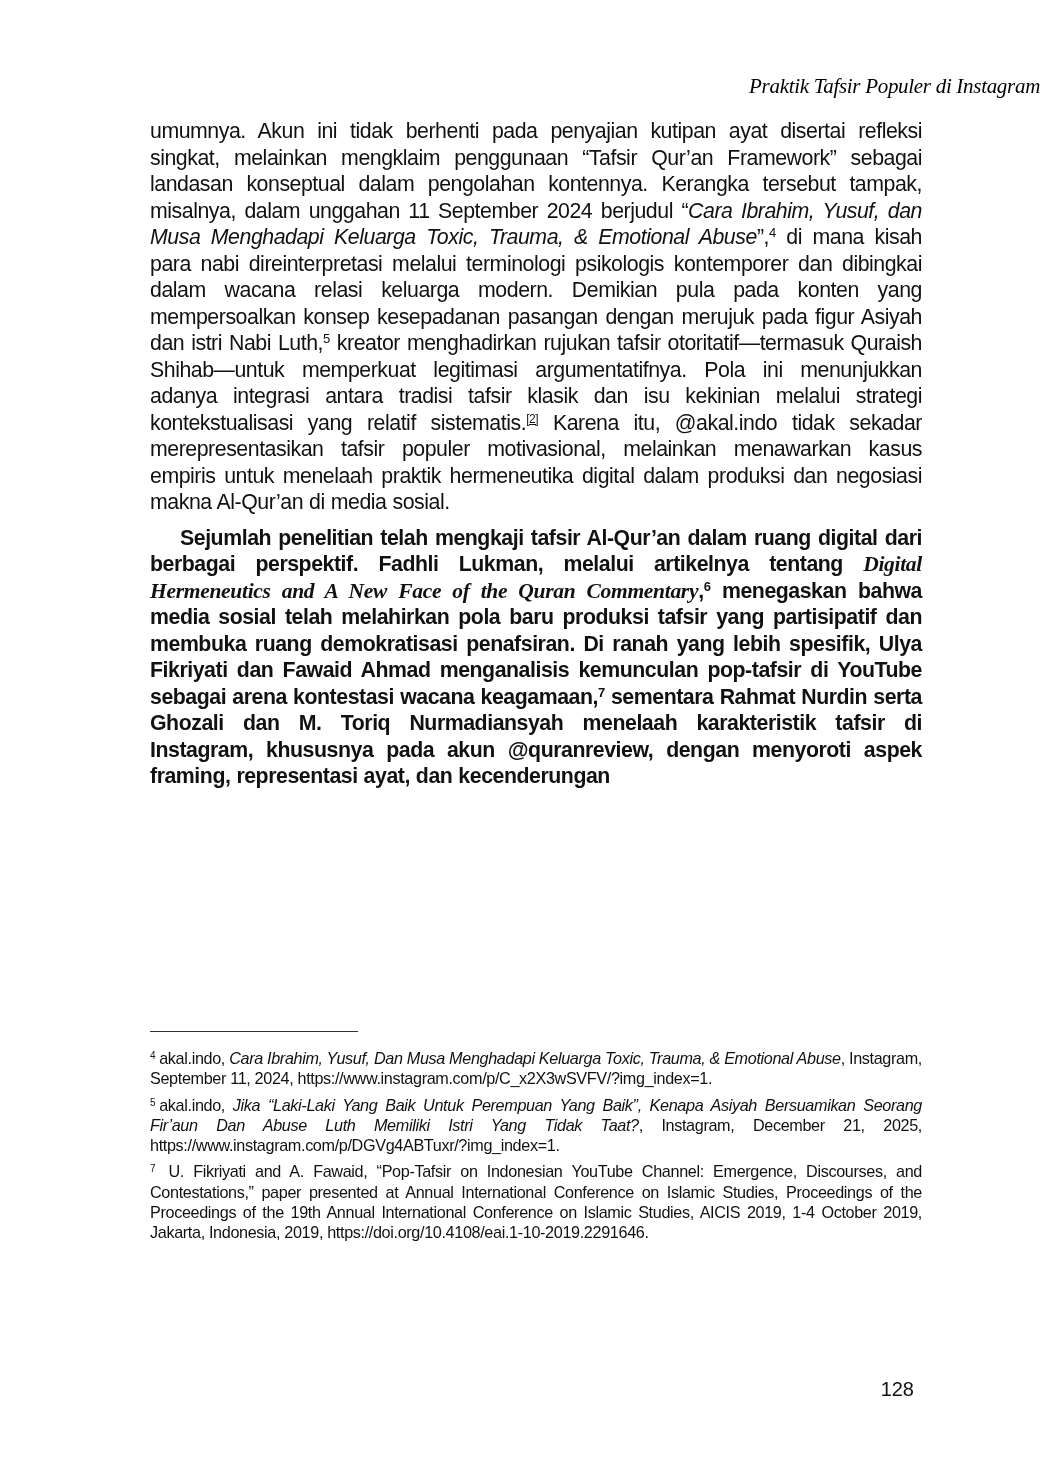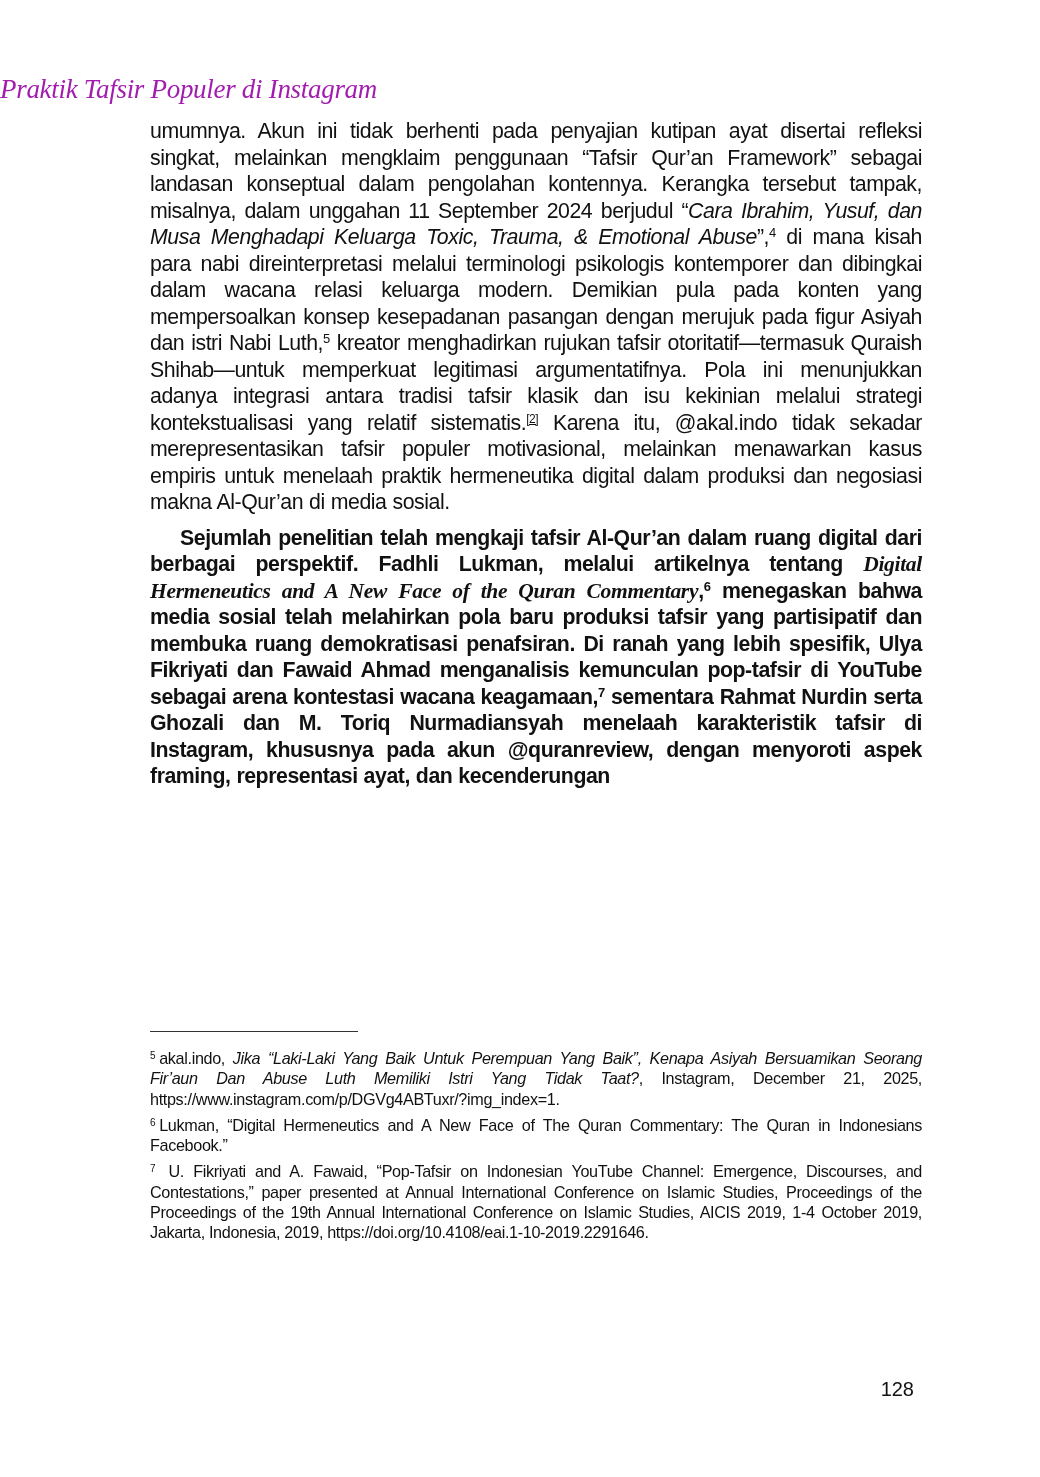--- a/index.html
+++ b/index.html
@@ -1,20 +1,20 @@
 <!DOCTYPE html>
 <html><head>
 <meta charset="utf-8">
 <style>
   html, body { margin: 0; padding: 0; background: #ffffff; }
   body { width: 1040px; height: 1477px; position: relative; overflow: hidden; color: #111111; }
   .running-head {
-    position: absolute; top: 74px; left: 0; width: 1040px; text-align: left;
+    position: absolute; top: 74px; left: 0; width: 1040px; text-align: right;
     font-family: "Liberation Serif", "DejaVu Serif", serif; font-style: italic;
-    font-size: 27px; letter-spacing: -0.3px; color: #a21caf;
+    font-size: 21px; letter-spacing: -0.3px; color: #000000;
   }
   .body-text {
     position: absolute; left: 150px; width: 772px; top: 118px;
     font-family: "Liberation Sans", "DejaVu Sans", sans-serif;
     font-size: 21.3px; line-height: 26.5px; text-align: justify;
     letter-spacing: -0.45px; word-spacing: 0.5px;
   }
   .body-text p { margin: 0; }
   .body-text p.para2 { margin-top: 9px; text-indent: 30px; font-weight: bold; }
   .body-text em { font-style: italic; }
@@ -40,18 +40,18 @@
 <div class="running-head">Praktik Tafsir Populer di Instagram</div>
 
 <div class="body-text">
   <p><span>umumnya. Akun ini tidak berhenti pada penyajian kutipan ayat disertai refleksi singkat, melainkan mengklaim penggunaan “Tafsir Qur’an Framework” sebagai landasan konseptual dalam pengolahan kontennya. Kerangka tersebut tampak, misalnya, dalam unggahan 11 September 2024 berjudul “</span><em>Cara Ibrahim, Yusuf, dan Musa Menghadapi Keluarga Toxic, Trauma, &amp; Emotional Abuse</em><span>”,</span><sup>4</sup><span> di mana kisah para nabi direinterpretasi melalui terminologi psikologis kontemporer dan dibingkai dalam wacana relasi keluarga modern. Demikian pula pada konten yang mempersoalkan konsep kesepadanan pasangan dengan merujuk pada figur Asiyah dan istri Nabi Luth,</span><sup>5</sup><span> kreator menghadirkan rujukan tafsir otoritatif—termasuk Quraish Shihab—untuk memperkuat legitimasi argumentatifnya. Pola ini menunjukkan adanya integrasi antara tradisi tafsir klasik dan isu kekinian melalui strategi kontekstualisasi yang relatif sistematis.</span><span class="boxref">[2]</span><span> Karena itu, @akal.indo tidak sekadar merepresentasikan tafsir populer motivasional, melainkan menawarkan kasus empiris untuk menelaah praktik hermeneutika digital dalam produksi dan negosiasi makna Al-Qur’an  di media sosial.</span></p>
   <p class="para2"><span>Sejumlah penelitian telah mengkaji tafsir Al-Qur’an  dalam ruang digital dari berbagai perspektif. Fadhli Lukman, melalui artikelnya tentang </span><span class="serif-it">Digital Hermeneutics and A New Face of the Quran Commentary</span><span>,</span><sup>6</sup><span> menegaskan bahwa media sosial telah melahirkan pola baru produksi tafsir yang partisipatif dan membuka ruang demokratisasi penafsiran. Di ranah yang lebih spesifik, Ulya Fikriyati dan Fawaid Ahmad menganalisis kemunculan pop-tafsir di YouTube sebagai arena kontestasi wacana keagamaan,</span><sup>7</sup><span> sementara Rahmat Nurdin serta Ghozali dan M. Toriq Nurmadiansyah menelaah karakteristik tafsir di Instagram, khususnya pada akun @quranreview, dengan menyoroti aspek framing, representasi ayat, dan kecenderungan</span></p>
 </div>
 
 <div class="fn-rule"></div>
 
 <div class="footnotes">
+  <p class="fn"><sup>4</sup><span>akal.indo, </span><em>Cara Ibrahim, Yusuf, Dan Musa Menghadapi Keluarga Toxic, Trauma, &amp; Emotional Abuse</em><span>, Instagram, September 11, 2024, https://www.instagram.com/p/C_x2X3wSVFV/?img_index=1.</span></p>
   <p class="fn"><sup>5</sup><span>akal.indo, </span><em>Jika “Laki-Laki Yang Baik Untuk Perempuan Yang Baik”, Kenapa Asiyah Bersuamikan Seorang Fir’aun Dan Abuse Luth Memiliki Istri Yang Tidak Taat?</em><span>, Instagram, December 21, 2025, https://www.instagram.com/p/DGVg4ABTuxr/?img_index=1.</span></p>
-  <p class="fn"><sup>6</sup><span>Lukman, “Digital Hermeneutics and A New Face of The Quran Commentary: The Quran in Indonesians Facebook.”</span></p>
   <p class="fn"><sup>7</sup><span> U. Fikriyati and A. Fawaid, “Pop-Tafsir on Indonesian YouTube Channel: Emergence, Discourses, and Contestations,” paper presented at Annual International Conference on Islamic Studies, Proceedings of the Proceedings of the 19th Annual International Conference on Islamic Studies, AICIS 2019, 1-4 October 2019, Jakarta, Indonesia, 2019, https://doi.org/10.4108/eai.1-10-2019.2291646.</span></p>
 </div>
 
 <div class="page-number">128</div>
 
 </body></html>

